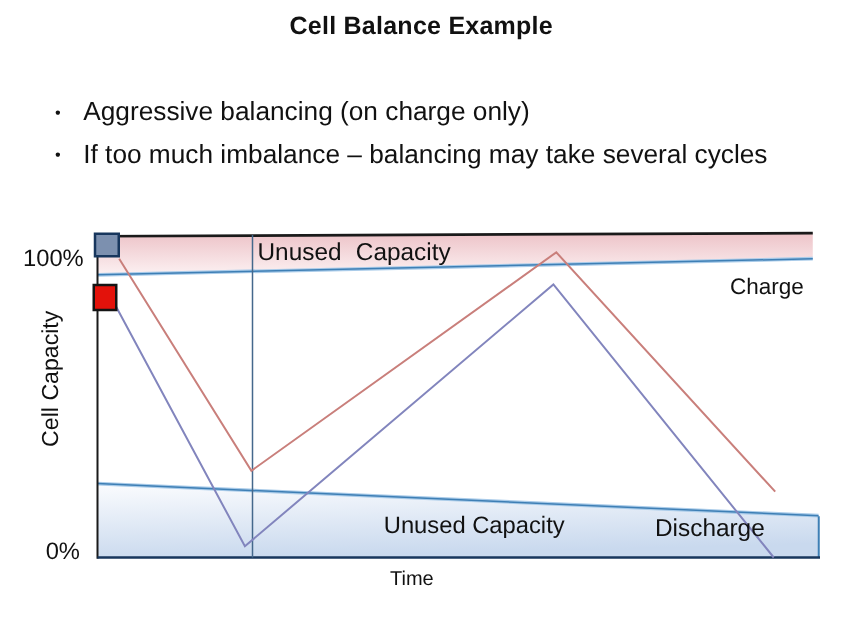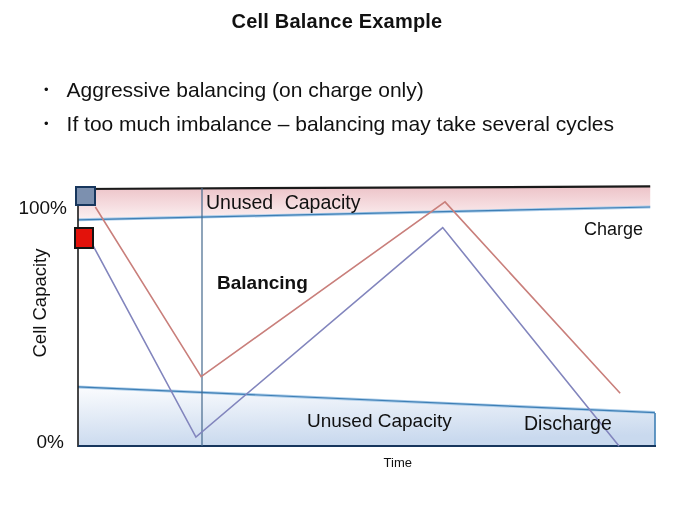--- a/index.html
+++ b/index.html
@@ -12,21 +12,21 @@
   .bullet-row{position:absolute;left:44px;display:flex;align-items:flex-start;}
   .bullet-dot{font-size:13px;line-height:22px;margin-right:18px;}
   .bullet-text{font-size:21px;line-height:22px;white-space:nowrap;}
   #bullet1{top:79px;}
   #bullet2{top:113px;}
   #chart-svg{left:0;top:0;}
   .axis-max{left:14px;top:176px;width:53px;text-align:right;font-size:19px;margin-top:21px;}
   .axis-min{left:24px;top:431px;width:40px;text-align:right;font-size:19px;}
   .y-title{left:-15px;top:292px;width:110px;height:22px;text-align:center;font-size:18.5px;
            transform:rotate(-90deg);transform-origin:center;}
-  .x-title{left:312px;top:455px;width:100px;text-align:right;font-size:13px;}
+  .x-title{left:312px;top:455px;width:100px;text-align:left;font-size:16px;}
   .lbl-unused-top{left:206px;top:191px;width:170px;font-size:19.5px;word-spacing:6px;white-space:nowrap;}
   .lbl-balancing{left:217px;top:272px;font-size:19px;font-weight:bold;white-space:nowrap;}
   .lbl-charge{left:584px;top:219px;font-size:18px;white-space:nowrap;}
   .lbl-unused-bottom{left:307px;top:410px;font-size:19px;white-space:nowrap;}
   .lbl-discharge{left:524px;top:412px;font-size:19.5px;white-space:nowrap;}
 </style>
 </head>
 <body>
 
 <div id="slide">
@@ -75,17 +75,16 @@
     <rect x="76" y="187" width="19" height="18" stroke="#17365d" stroke-width="2" fill="#7c90af"></rect>
     <rect x="75" y="228" width="18" height="20" stroke="#141414" stroke-width="2" fill="#e3120b"></rect>
   </svg>
 
   <div class="abs axis-max">100%</div>
   <div class="abs axis-min">0%</div>
   <div class="abs y-title">Cell Capacity</div>
   <div class="abs x-title">Time</div>
 
   <div class="abs lbl-unused-top">Unused Capacity</div>
-  <div class="abs lbl-balancing">Balancing</div>
   <div class="abs lbl-charge">Charge</div>
   <div class="abs lbl-unused-bottom">Unused Capacity</div>
   <div class="abs lbl-discharge">Discharge</div>
 </div>
 
 </body></html>

